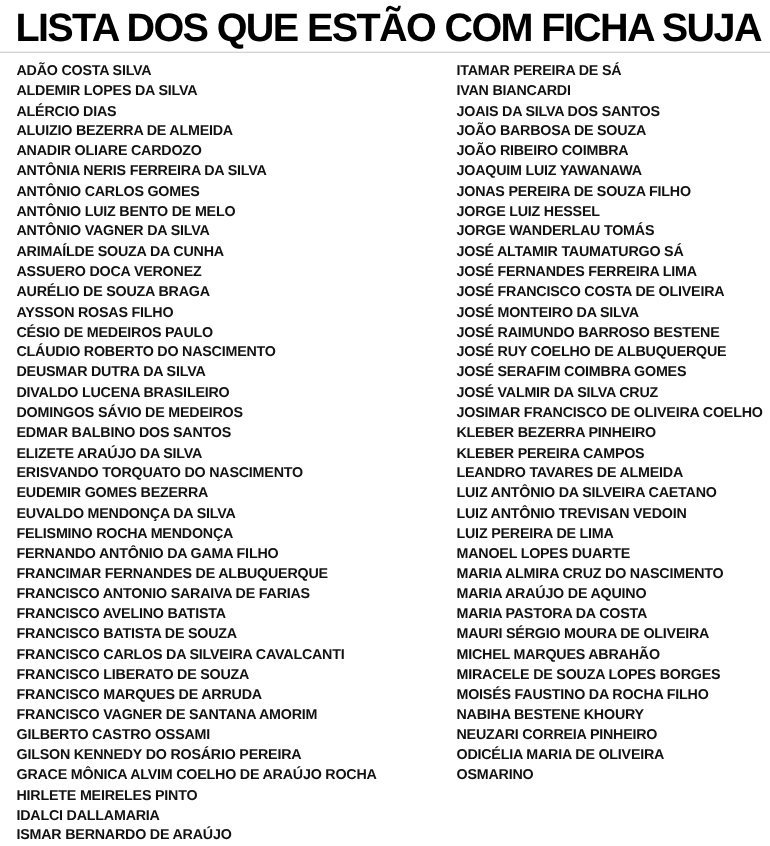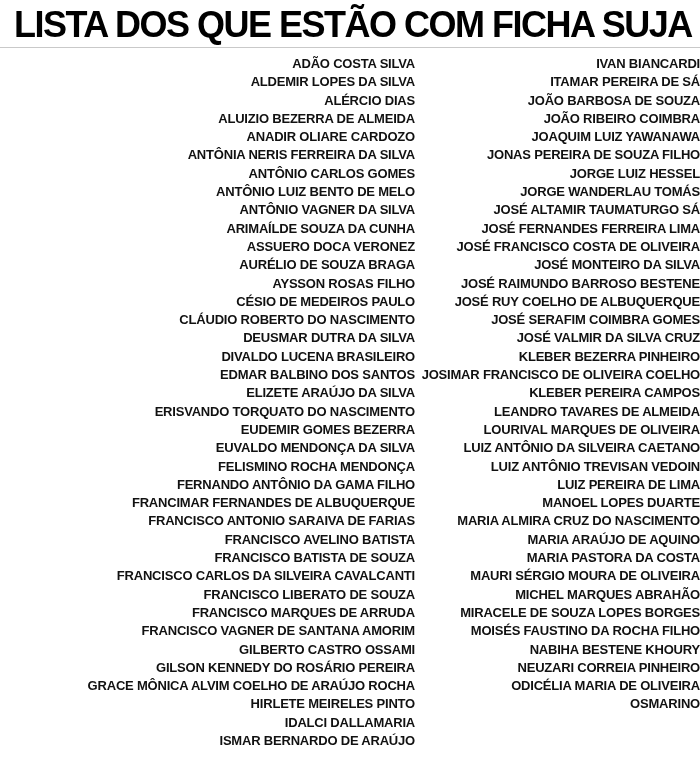--- a/index.html
+++ b/index.html
@@ -26,21 +26,20 @@
   }
   .title-divider {
     border: none;
     border-top: 1px solid #c9c9c9;
     width: 700px;
     margin-top: 2px;
   }
   .columns {
     display: flex;
     padding: 7px 0 0 15px;
-    text-align: right;
   }
   .col {
     display: block;
   }
   .col-left { width: 400px; }
   .col-right { flex: 1; }
   .name-row {
     font-size: 13px;
     font-weight: bold;
     color: #111111;
@@ -67,20 +66,21 @@
         <div class="name-row">ANTÔNIO LUIZ BENTO DE MELO</div>
         <div class="name-row">ANTÔNIO VAGNER DA SILVA</div>
         <div class="name-row">ARIMAÍLDE SOUZA DA CUNHA</div>
         <div class="name-row">ASSUERO DOCA VERONEZ</div>
         <div class="name-row">AURÉLIO DE SOUZA BRAGA</div>
         <div class="name-row">AYSSON ROSAS FILHO</div>
         <div class="name-row">CÉSIO DE MEDEIROS PAULO</div>
         <div class="name-row">CLÁUDIO ROBERTO DO NASCIMENTO</div>
         <div class="name-row">DEUSMAR DUTRA DA SILVA</div>
         <div class="name-row">DIVALDO LUCENA BRASILEIRO</div>
+        <div class="name-row">DOMINGOS SÁVIO DE MEDEIROS</div>
         <div class="name-row">EDMAR BALBINO DOS SANTOS</div>
         <div class="name-row">ELIZETE ARAÚJO DA SILVA</div>
         <div class="name-row">ERISVANDO TORQUATO DO NASCIMENTO</div>
         <div class="name-row">EUDEMIR GOMES BEZERRA</div>
         <div class="name-row">EUVALDO MENDONÇA DA SILVA</div>
         <div class="name-row">FELISMINO ROCHA MENDONÇA</div>
         <div class="name-row">FERNANDO ANTÔNIO DA GAMA FILHO</div>
         <div class="name-row">FRANCIMAR FERNANDES DE ALBUQUERQUE</div>
         <div class="name-row">FRANCISCO ANTONIO SARAIVA DE FARIAS</div>
         <div class="name-row">FRANCISCO AVELINO BATISTA</div>
@@ -90,41 +90,41 @@
         <div class="name-row">FRANCISCO MARQUES DE ARRUDA</div>
         <div class="name-row">FRANCISCO VAGNER DE SANTANA AMORIM</div>
         <div class="name-row">GILBERTO CASTRO OSSAMI</div>
         <div class="name-row">GILSON KENNEDY DO ROSÁRIO PEREIRA</div>
         <div class="name-row">GRACE MÔNICA ALVIM COELHO DE ARAÚJO ROCHA</div>
         <div class="name-row">HIRLETE MEIRELES PINTO</div>
         <div class="name-row">IDALCI DALLAMARIA</div>
         <div class="name-row">ISMAR BERNARDO DE ARAÚJO</div>
       </div>
     <div class="col col-right">
+        <div class="name-row">ITAMAR PEREIRA DE SÁ</div>
         <div class="name-row">IVAN BIANCARDI</div>
-        <div class="name-row">ITAMAR PEREIRA DE SÁ</div>
+        <div class="name-row">JOAIS DA SILVA DOS SANTOS</div>
         <div class="name-row">JOÃO BARBOSA DE SOUZA</div>
         <div class="name-row">JOÃO RIBEIRO COIMBRA</div>
         <div class="name-row">JOAQUIM LUIZ YAWANAWA</div>
         <div class="name-row">JONAS PEREIRA DE SOUZA FILHO</div>
         <div class="name-row">JORGE LUIZ HESSEL</div>
         <div class="name-row">JORGE WANDERLAU TOMÁS</div>
         <div class="name-row">JOSÉ ALTAMIR TAUMATURGO SÁ</div>
         <div class="name-row">JOSÉ FERNANDES FERREIRA LIMA</div>
         <div class="name-row">JOSÉ FRANCISCO COSTA DE OLIVEIRA</div>
         <div class="name-row">JOSÉ MONTEIRO DA SILVA</div>
         <div class="name-row">JOSÉ RAIMUNDO BARROSO BESTENE</div>
         <div class="name-row">JOSÉ RUY COELHO DE ALBUQUERQUE</div>
         <div class="name-row">JOSÉ SERAFIM COIMBRA GOMES</div>
         <div class="name-row">JOSÉ VALMIR DA SILVA CRUZ</div>
+        <div class="name-row">JOSIMAR FRANCISCO DE OLIVEIRA COELHO</div>
         <div class="name-row">KLEBER BEZERRA PINHEIRO</div>
-        <div class="name-row">JOSIMAR FRANCISCO DE OLIVEIRA COELHO</div>
         <div class="name-row">KLEBER PEREIRA CAMPOS</div>
         <div class="name-row">LEANDRO TAVARES DE ALMEIDA</div>
-        <div class="name-row">LOURIVAL MARQUES DE OLIVEIRA</div>
         <div class="name-row">LUIZ ANTÔNIO DA SILVEIRA CAETANO</div>
         <div class="name-row">LUIZ ANTÔNIO TREVISAN VEDOIN</div>
         <div class="name-row">LUIZ PEREIRA DE LIMA</div>
         <div class="name-row">MANOEL LOPES DUARTE</div>
         <div class="name-row">MARIA ALMIRA CRUZ DO NASCIMENTO</div>
         <div class="name-row">MARIA ARAÚJO DE AQUINO</div>
         <div class="name-row">MARIA PASTORA DA COSTA</div>
         <div class="name-row">MAURI SÉRGIO MOURA DE OLIVEIRA</div>
         <div class="name-row">MICHEL MARQUES ABRAHÃO</div>
         <div class="name-row">MIRACELE DE SOUZA LOPES BORGES</div>

